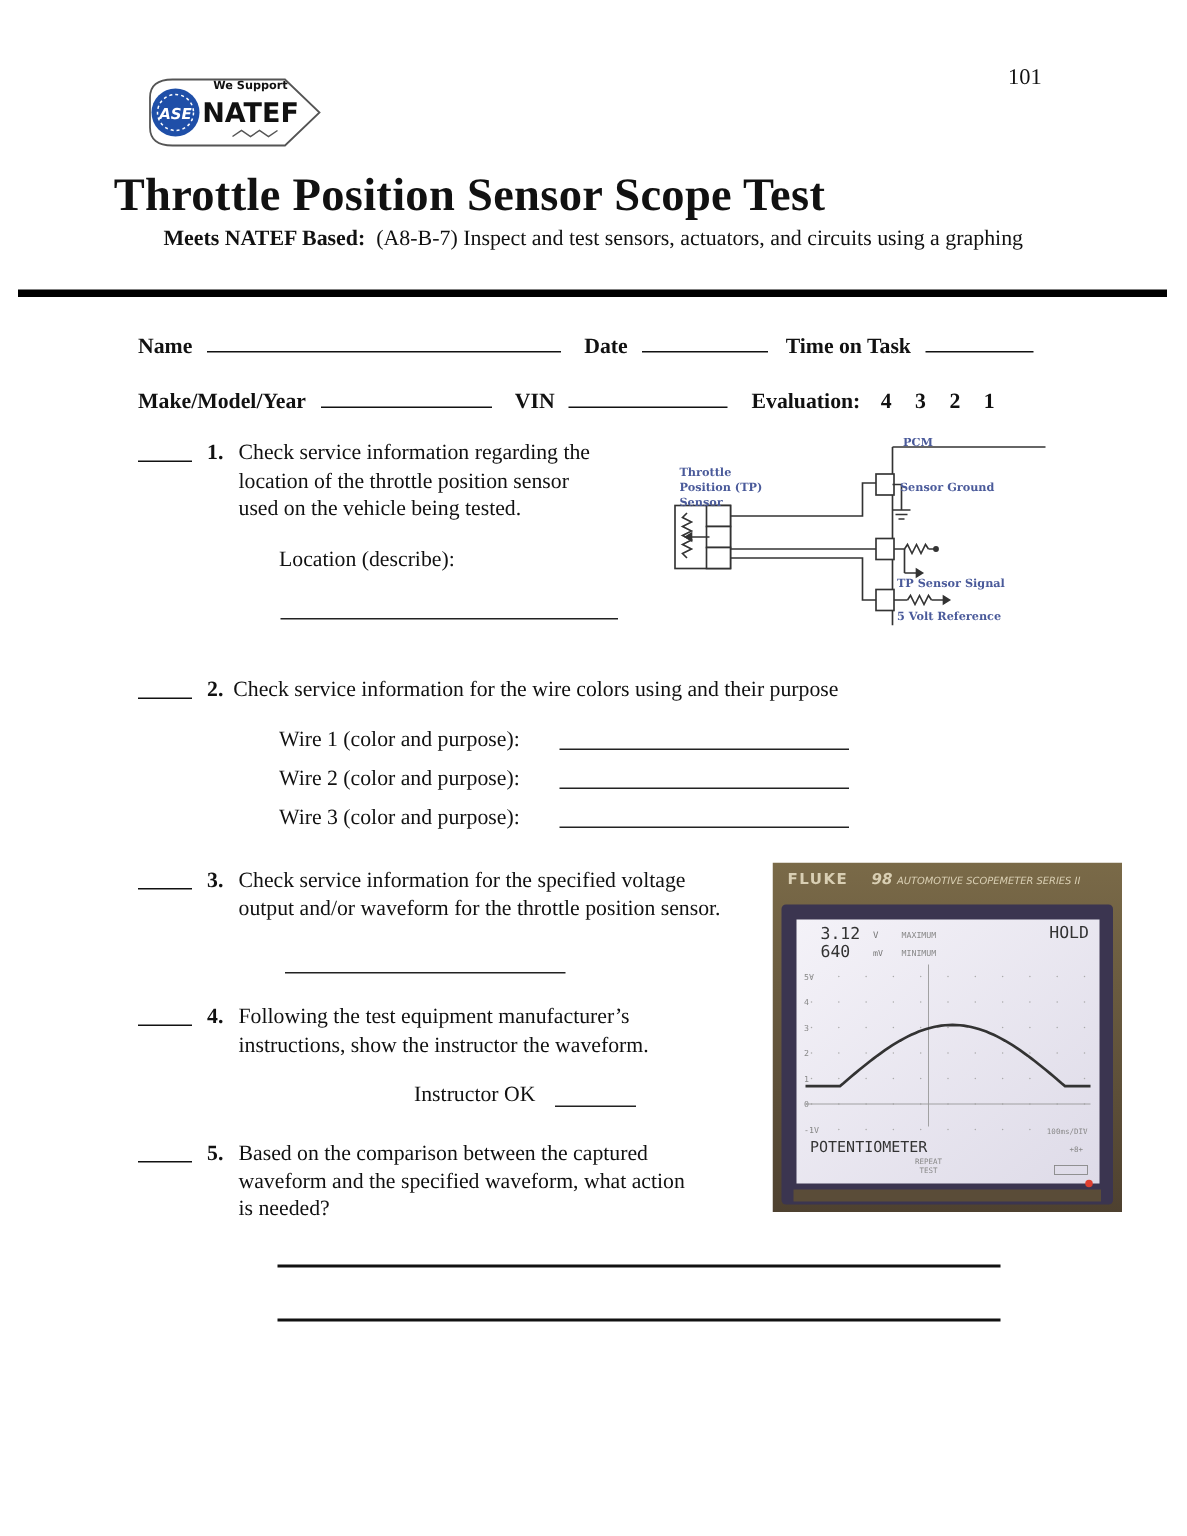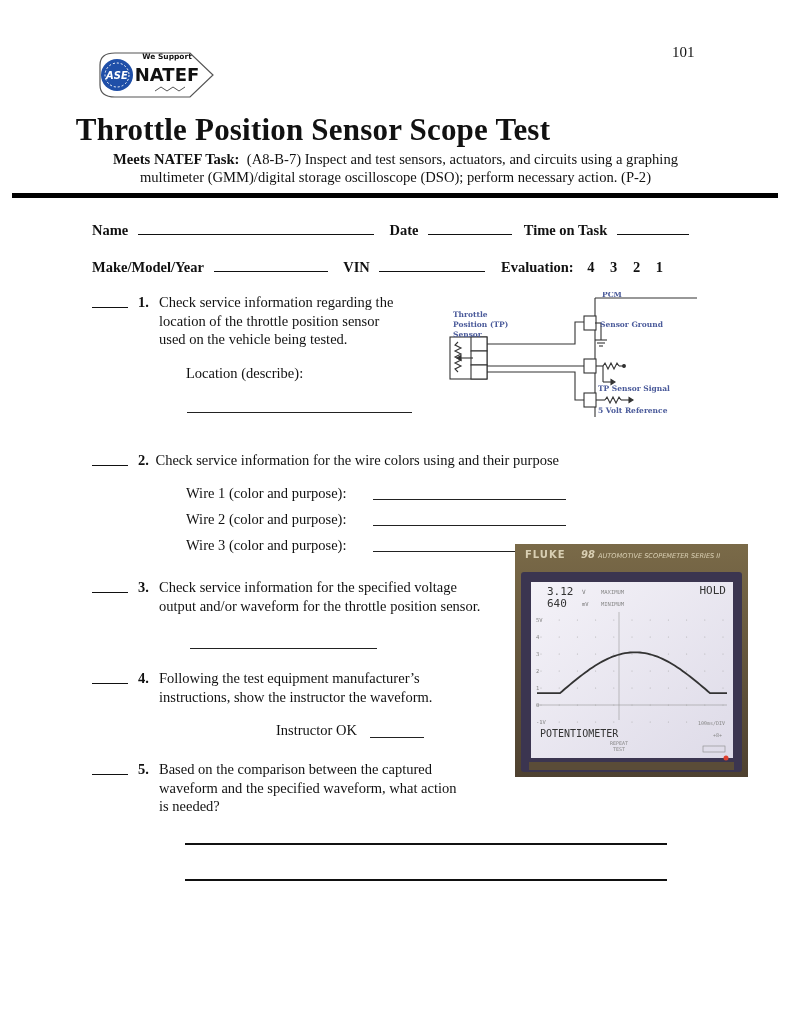--- a/index.html
+++ b/index.html
@@ -35,22 +35,21 @@
     <circle cx="22" cy="30" r="16" fill="#1f4fa8"></circle>
     <circle cx="22" cy="30" r="12" fill="none" stroke="#fff" stroke-width="1" stroke-dasharray="2 2"></circle>
     <text x="22" y="34" text-anchor="middle" font-family="DejaVu Sans, sans-serif" font-weight="bold" font-style="italic" font-size="10" fill="#fff">ASE</text>
     <text x="72" y="14" text-anchor="middle" font-family="DejaVu Sans, sans-serif" font-weight="bold" font-size="7.5" fill="#111">We Support</text>
     <text x="72" y="36" text-anchor="middle" font-family="DejaVu Sans, sans-serif" font-weight="bold" font-size="18" fill="#111">NATEF</text>
   </svg>
 </div>
 
 <div class="abs title">Throttle Position Sensor Scope Test</div>
 <div class="abs task">
-  <div><b>Meets NATEF Task:</b>&nbsp;&nbsp;<span>(A8-B-7) Inspect and test sensors, actuators, and circuits using a graphing</span></div>
-  <div>multimeter (GMM)/digital storage oscilloscope (DSO); perform necessary action.  (P-2)</div>
+  <div><b>Meets NATEF Based:</b>&nbsp;&nbsp;<span>(A8-B-7) Inspect and test sensors, actuators, and circuits using a graphing</span></div>
 </div>
 <div class="abs heavy-rule"></div>
 
 <div class="abs row" style="left:92px; top:220px;">
   <span class="label-b">Name</span>
   <span class="blank" style="width:236px; margin-left:6px;"></span>
   <span class="label-b" style="margin-left:12px;">Date</span>
   <span class="blank" style="width:84px; margin-left:6px;"></span>
   <span class="label-b" style="margin-left:8px;">Time on Task</span>
   <span class="blank" style="width:72px; margin-left:6px;"></span>
@@ -181,21 +180,21 @@
     <div style="margin-left:21px;">
       <div>Based on the comparison between the captured</div>
       <div>waveform and the specified waveform, what action</div>
       <div>is needed?</div>
     </div>
   </div>
 </div>
 <div class="abs line thick" style="left:185px; top:843px; width:482px;"></div>
 <div class="abs line thick" style="left:185px; top:879px; width:482px;"></div>
 
-<div class="abs" style="left:515px; top:544px; width:199px; height:233px;">
+<div class="abs" style="left:515px; top:575px; width:199px; height:233px;">
   <svg width="233" height="233" viewBox="0 0 233 233" id="scope-svg">
     <defs>
       <linearGradient id="bezel" x1="0" y1="0" x2="0" y2="1">
         <stop offset="0" stop-color="#7a6a48"></stop>
         <stop offset="1" stop-color="#4e4130"></stop>
       </linearGradient>
       <linearGradient id="screen" x1="0" y1="0" x2="1" y2="1">
         <stop offset="0" stop-color="#f4f2f8"></stop>
         <stop offset="1" stop-color="#dedbe8"></stop>
       </linearGradient>

